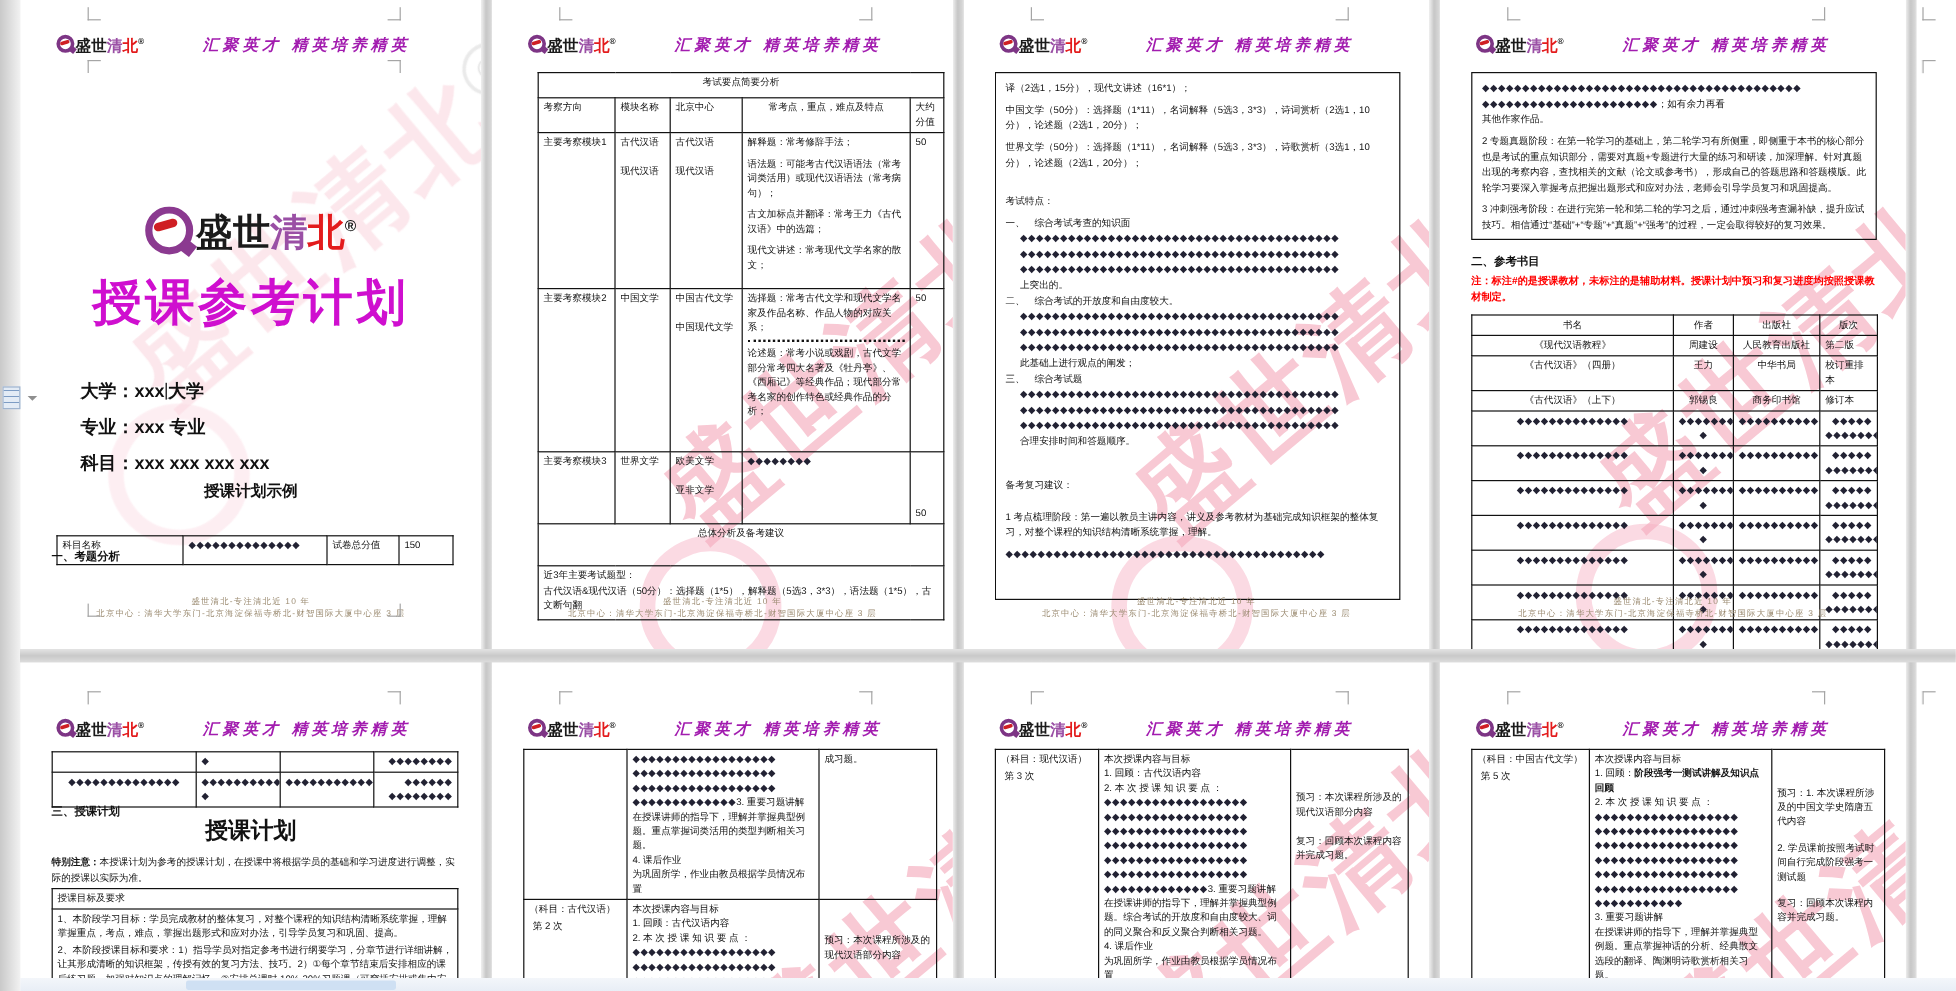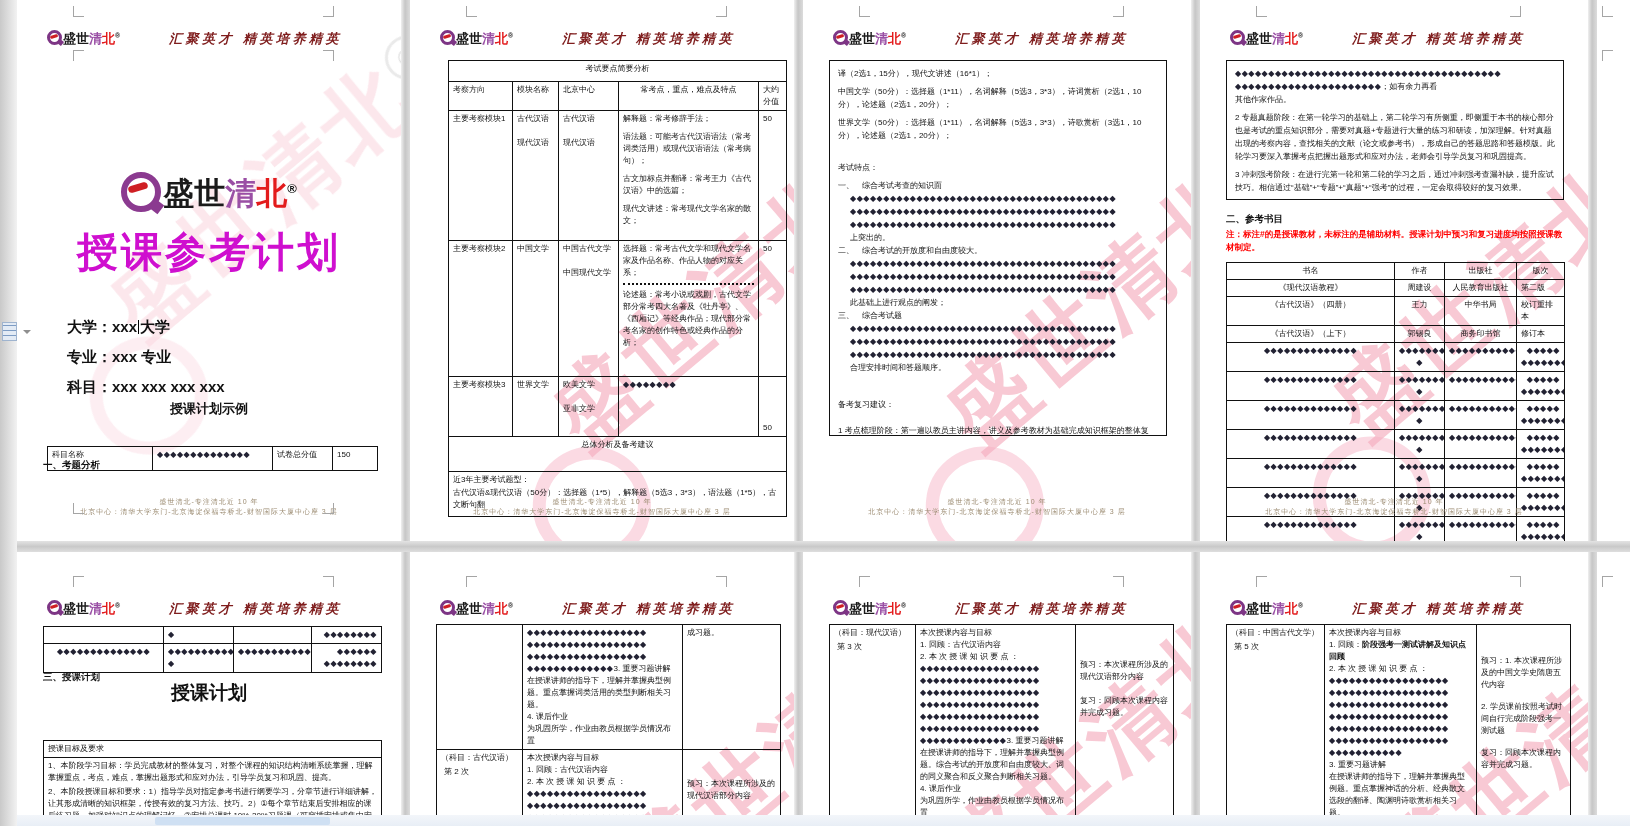--- a/index.html
+++ b/index.html
@@ -22,21 +22,21 @@
   .cm.bl{border-left-width:1px;border-bottom-width:1px}
   .cm.br{border-right-width:1px;border-bottom-width:1px}
   
   .hdr{position:absolute;left:30px;white-space:nowrap;font-weight:bold;font-size:13px;line-height:16px}
   .q{display:inline-block;box-sizing:border-box;width:15px;height:15px;border:3px solid #7d3585;border-radius:50%;
      vertical-align:-2px;position:relative;margin-right:1px}
   .q::after{content:"";position:absolute;left:0;top:2px;width:8px;height:3px;background:#cf1f24;border-radius:2px;transform:rotate(-16deg)}
   .q::before{content:"";position:absolute;right:-4px;bottom:-3px;width:5px;height:5px;background:#7d3585;transform:rotate(38deg)}
   .c-black{color:#1a1a1a}.c-purple{color:#9a4fa5}.c-red{color:#e31b1c}
   .reg{font-size:7px;vertical-align:super}
-  .slogan{position:absolute;left:152px;color:#7f1d1d;font-size:13px;font-weight:bold;font-style:italic;
+  .slogan{position:absolute;left:152px;color:#a21caf;font-size:13px;font-weight:bold;font-style:italic;
     font-family:"DejaVu Serif","Liberation Serif",serif;letter-spacing:3.5px;white-space:nowrap}
   
   .ftr{position:absolute;left:0;right:0;bottom:24px;text-align:center;color:#9c8c72;font-size:7px;line-height:10px;letter-spacing:1px}
   
   .wm{position:absolute;transform:rotate(-40deg);pointer-events:none;white-space:nowrap}
   .wtxt{font-size:86px;font-weight:bold;letter-spacing:5px;color:rgba(234,90,125,.33);font-family:"DejaVu Serif","Liberation Serif",serif}
   .wring{position:absolute;left:-88px;top:26px;width:92px;height:92px;border:13px solid rgba(246,172,192,.45);border-radius:50%}
   .wreg{position:absolute;right:-44px;top:-30px;width:38px;height:38px;border:3px solid rgba(160,160,160,.5);border-radius:50%;
     color:rgba(140,140,140,.55);font-size:24px;line-height:38px;text-align:center;font-weight:bold}
   
@@ -217,21 +217,21 @@
     <div class="wm" style="left:120px;top:300px">
       <i class="wring"></i>
       <span class="wtxt">盛世清北</span>
       
     </div>
     <div class="hdr" style="top:28px">
       <span class="q"></span><span class="c-black">盛世</span><span class="c-purple">清</span><span class="c-red">北</span><span class="reg">®</span>
     </div>
     <div class="slogan" style="top:32px">汇聚英才 精英培养精英</div>
 
-    <div class="box" style="left:26px;top:60px;width:338px;height:376px">
+    <div class="box" style="left:26px;top:60px;width:338px;height:440px">
       <div class="ln">译（2选1，15分），现代文讲述（16*1）；</div>
       <div class="ln">中国文学（50分）：选择题（1*11），名词解释（5选3，3*3），诗词赏析（2选1，10分），论述题（2选1，20分）；</div>
       <div class="ln">世界文学（50分）：选择题（1*11），名词解释（5选3，3*3），诗歌赏析（3选1，10分），论述题（2选1，20分）；</div>
       <div style="height:14px"></div>
       <div class="ln">考试特点：</div>
       <div>一、　综合考试考查的知识面</div>
       <div class="ind">
         <span class="phb">◆◆◆◆◆◆◆◆◆◆◆◆◆◆◆◆◆◆◆◆◆◆◆◆◆◆◆◆◆◆◆◆◆◆◆◆◆◆◆◆</span>
         <span class="phb">◆◆◆◆◆◆◆◆◆◆◆◆◆◆◆◆◆◆◆◆◆◆◆◆◆◆◆◆◆◆◆◆◆◆◆◆◆◆◆◆</span>
         <span class="phb">◆◆◆◆◆◆◆◆◆◆◆◆◆◆◆◆◆◆◆◆◆◆◆◆◆◆◆◆◆◆◆◆◆◆◆◆◆◆◆◆</span>
@@ -417,20 +417,23 @@
 ◆</span></td>
         <td><span class="ph">◆◆◆◆◆◆◆◆◆◆◆◆◆◆</span></td>
         <td class="rgt pre"><span class="ph pre">◆◆◆◆◆◆
 ◆◆◆◆◆◆◆◆</span></td>
       </tr>
     </tbody>
       </table>
 
     <div class="sec" style="left:26px;top:118px">三、授课计划</div>
     <div class="ctr b" style="position:absolute;left:0;right:0;top:134px;font-size:19px">授课计划</div>
+    <div style="position:absolute;left:26px;top:160px;width:338px">
+      <span class="b">特别注意：</span><span>本授课计划为参考的授课计划，在授课中将根据学员的基础和学习进度进行调整，实际的授课以实际为准。</span>
+    </div>
 
     <table class="tb" style="left:26px;top:188px;width:338px">
       <colgroup>
           <col style="width:338px">
         </colgroup>
       <tbody>
           <tr style="height:13px">
             <td>授课目标及要求</td>
           </tr>
       <tr>

